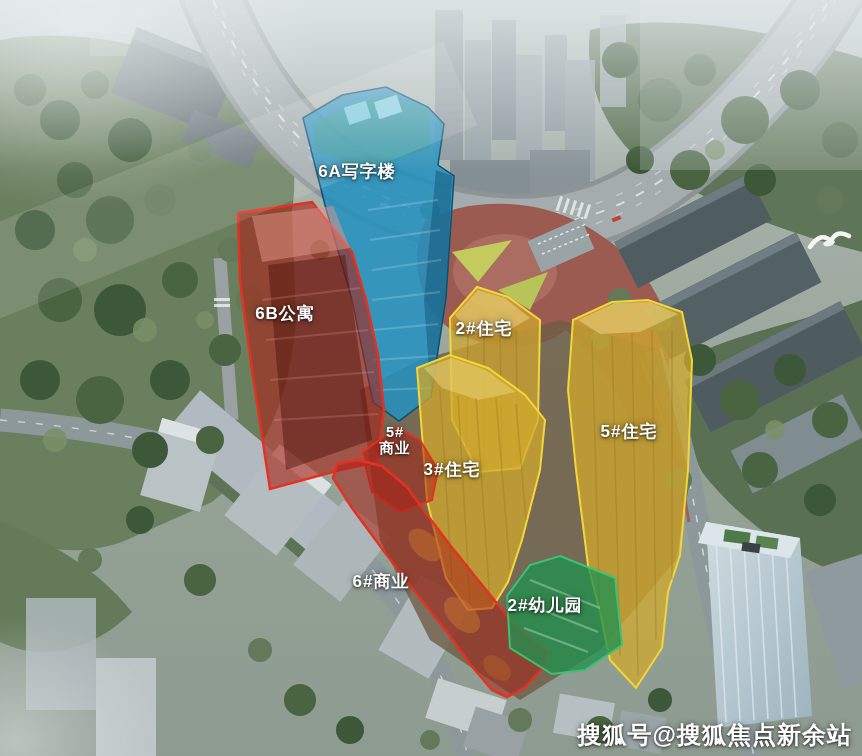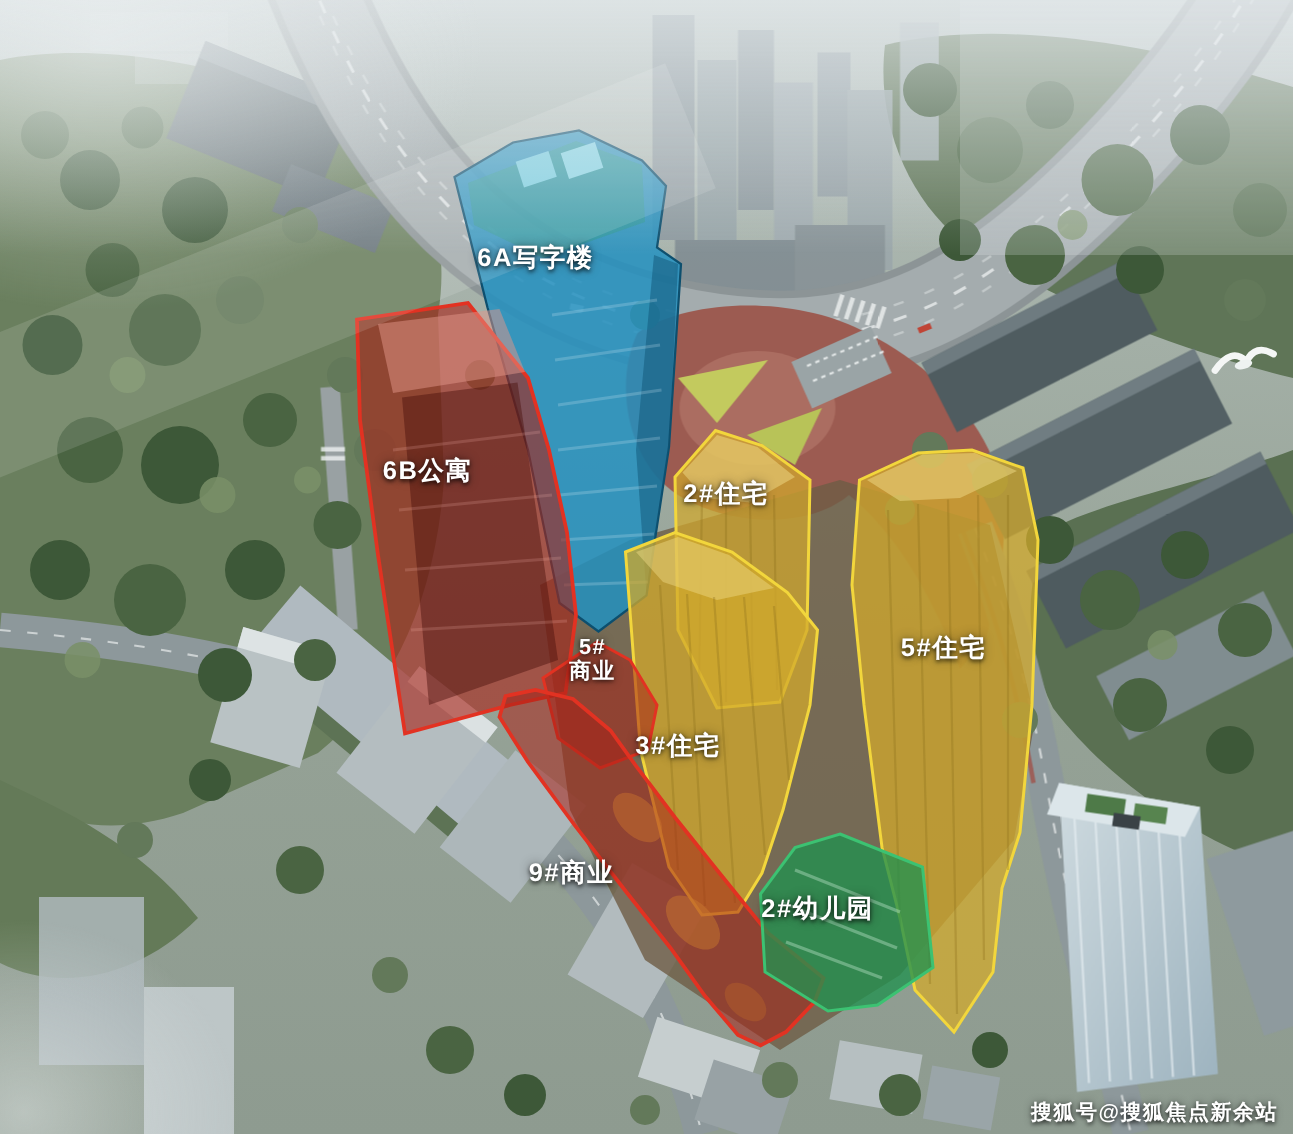--- a/index.html
+++ b/index.html
@@ -12,21 +12,21 @@
   .labels{position:absolute;left:0;top:0;width:100%;height:100%;pointer-events:none;}
   .bl{
     position:absolute;transform:translate(-50%,-50%);
     color:#fff;font-weight:bold;font-size:17px;letter-spacing:1px;
     text-shadow:0 1px 3px rgba(0,0,0,.75),0 0 7px rgba(0,0,0,.45);
     white-space:pre-line;text-align:center;line-height:1.12;
   }
   .bl.sm{font-size:14.5px;}
   .watermark{
     position:absolute;right:10px;bottom:5px;
-    color:#fff;font-weight:bold;font-size:14px;letter-spacing:1px;
+    color:#fff;font-weight:bold;font-size:24px;letter-spacing:1px;
     text-shadow:0 1px 3px rgba(0,0,0,.7),0 0 6px rgba(0,0,0,.4);
     margin-top:24px;
   }
 </style>
 </head>
 <body>
 
 <div class="stage">
 
 <svg width="862" height="756" viewBox="0 0 862 756">
@@ -345,20 +345,20 @@
   </g>
 </svg>
 
 <div class="labels">
   <div class="bl" style="left:357px;top:172px">6A写字楼</div>
   <div class="bl" style="left:285px;top:314px">6B公寓</div>
   <div class="bl" style="left:484px;top:329px">2#住宅</div>
   <div class="bl" style="left:629px;top:432px">5#住宅</div>
   <div class="bl sm" style="left:395px;top:440px">5#
 商业</div>
-  <div class="bl" style="left:452px;top:497px">3#住宅</div>
-  <div class="bl" style="left:381px;top:582px">9#商业</div>
+  <div class="bl" style="left:452px;top:470px">3#住宅</div>
+  <div class="bl" style="left:381px;top:582px">6#商业</div>
   <div class="bl" style="left:545px;top:606px">2#幼儿园</div>
 </div>
 
 <div class="watermark">搜狐号@搜狐焦点新余站</div>
 
 </div>
 
 </body></html>

